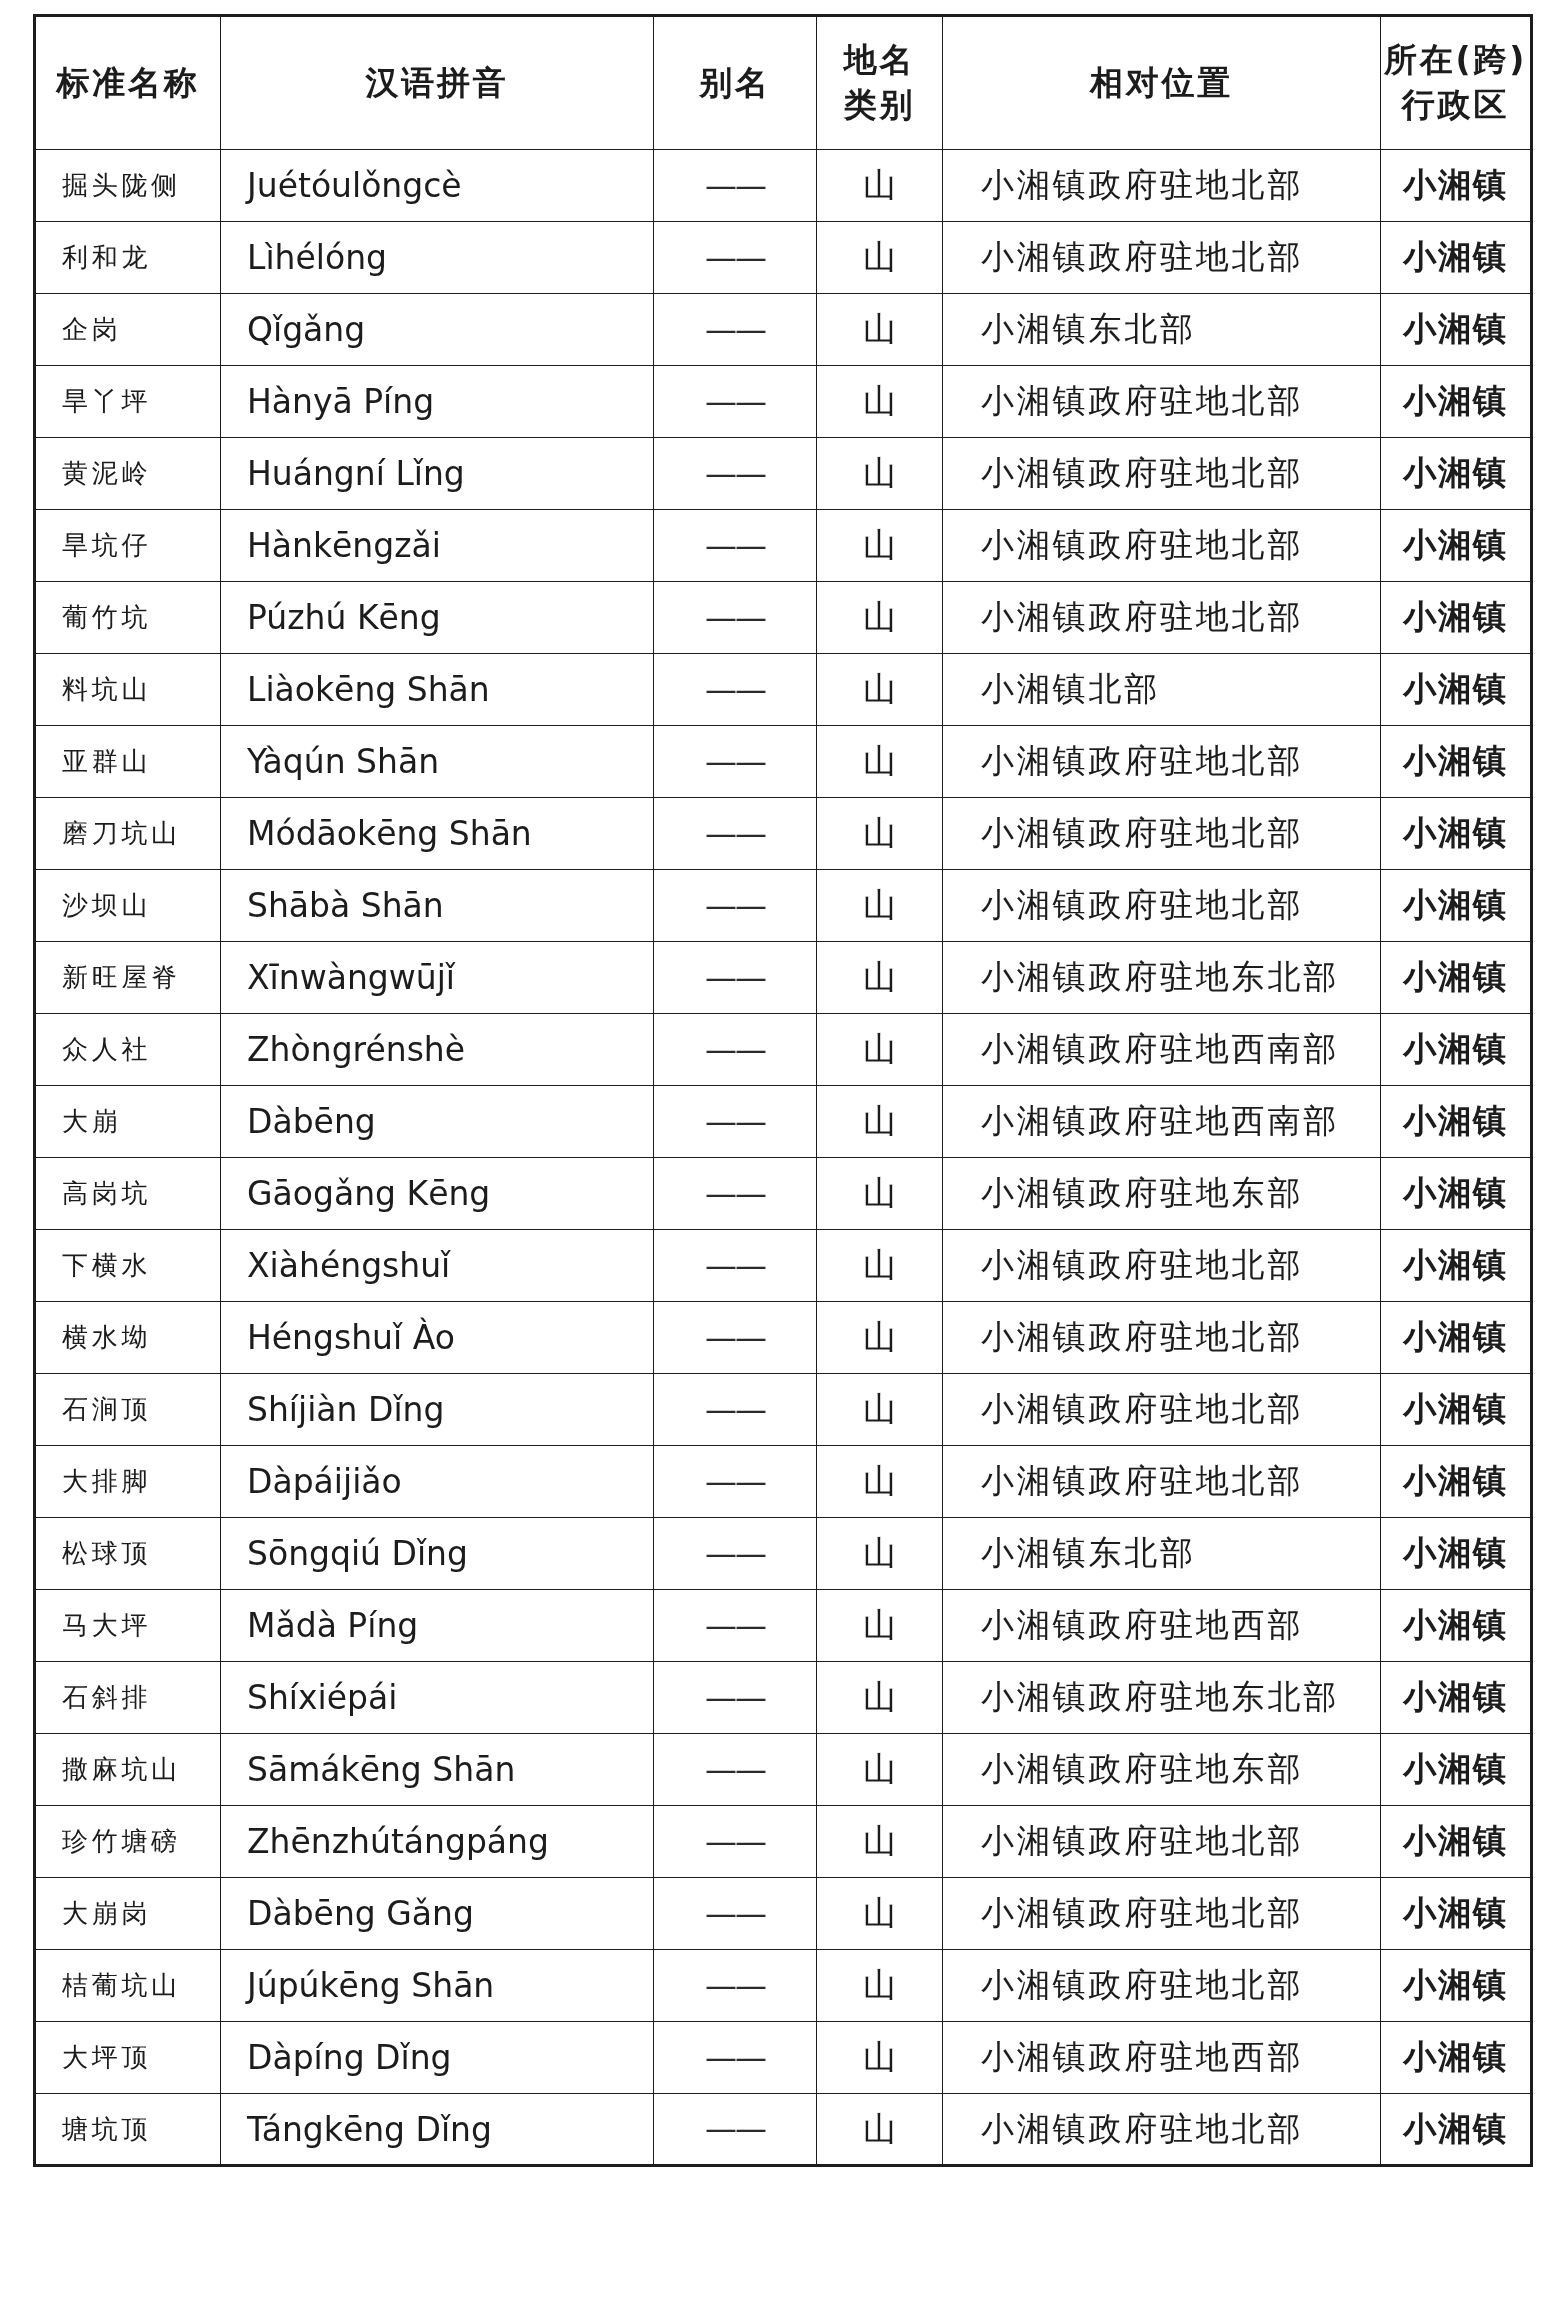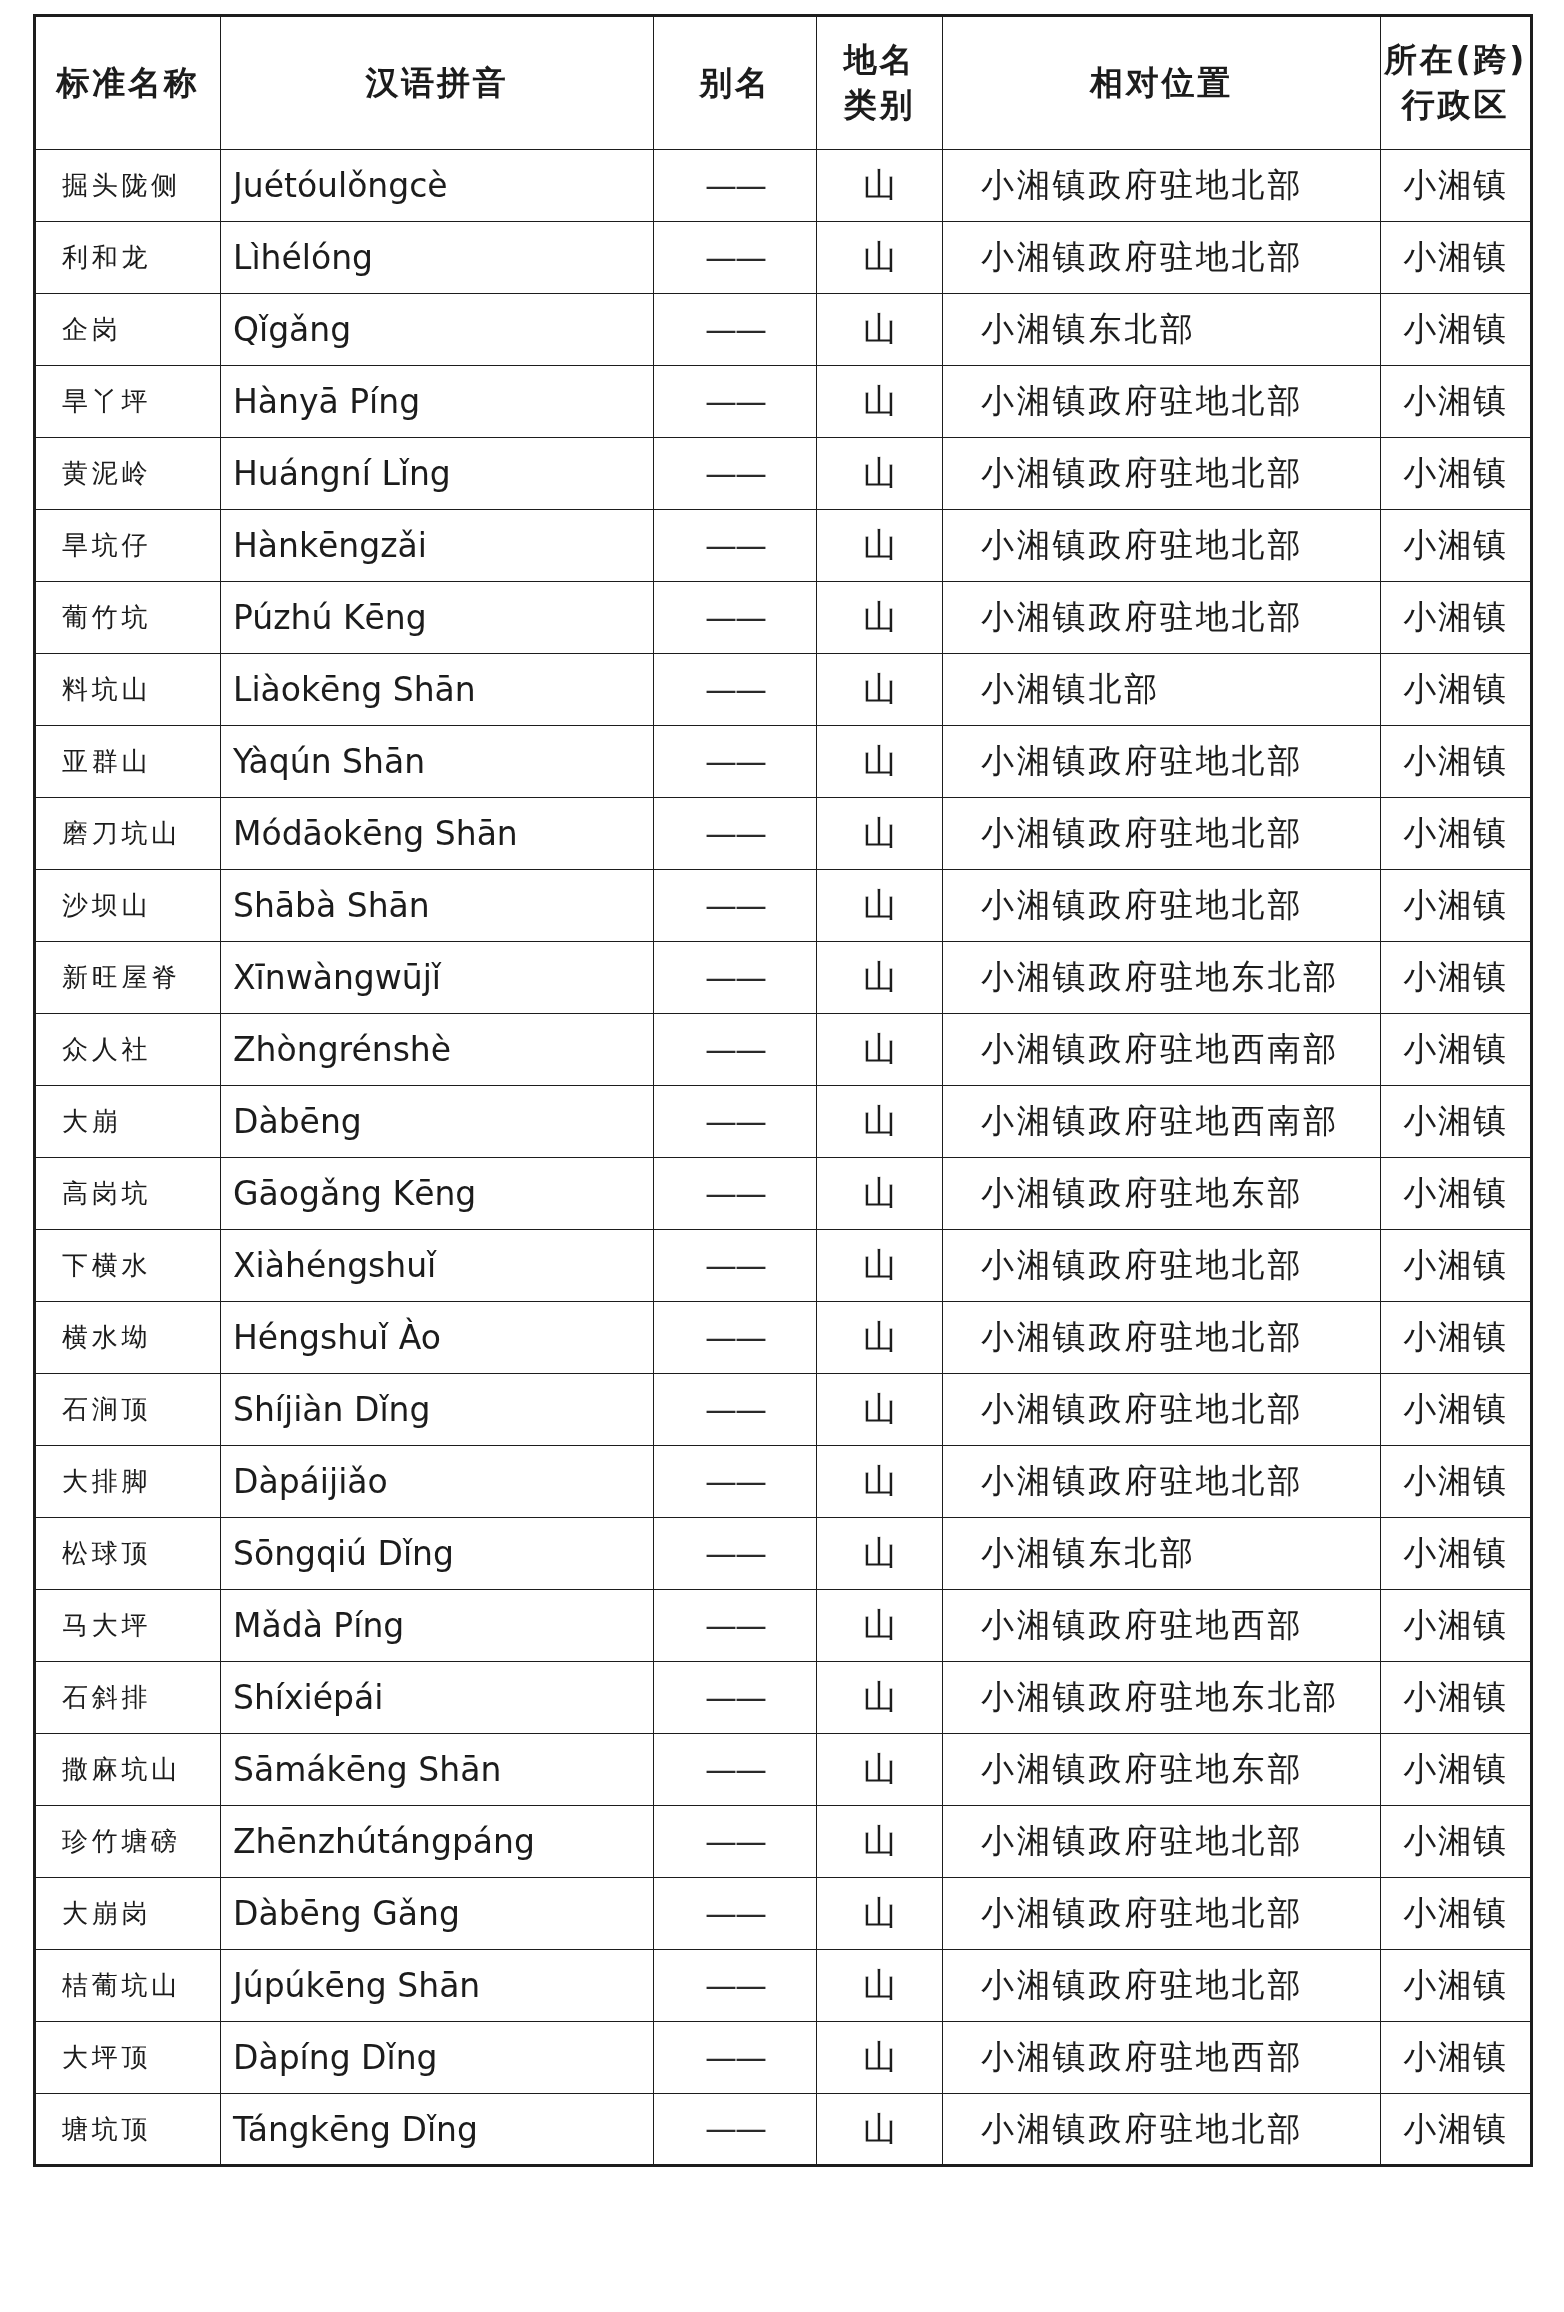--- a/index.html
+++ b/index.html
@@ -51,21 +51,21 @@
   tbody tr { height: 72px; }
   td.col-name {
     text-align: left;
     padding-left: 26px;
     font-size: 26px;
     letter-spacing: 3.7px;
     font-family: "DejaVu Serif", "Liberation Serif", serif;
   }
   td.col-pinyin {
     text-align: left;
-    padding-left: 12px;
+    padding-left: 26px;
     font-size: 33px;
     font-family: "DejaVu Sans", "Liberation Sans", sans-serif;
   }
   td.col-alias {
     text-align: center;
     font-size: 32px;
     letter-spacing: -0.06em;
     font-family: "DejaVu Sans", "Liberation Sans", sans-serif;
     color: #2a2a2a;
   }
@@ -79,20 +79,21 @@
     padding-left: 38px;
     font-size: 33px;
     letter-spacing: 2.8px;
     font-family: "DejaVu Serif", "Liberation Serif", serif;
   }
   td.col-district {
     text-align: center;
     font-size: 33px;
     letter-spacing: 1.9px;
     font-family: "DejaVu Serif", "Liberation Serif", serif;
+    font-weight: bold;
   }
   col.c-name     { width: 186px; }
   col.c-pinyin   { width: 433px; }
   col.c-alias    { width: 163px; }
   col.c-category { width: 126px; }
   col.c-position { width: 438px; }
   col.c-district { width: 151px; }
 </style>
 </head>
 <body>

